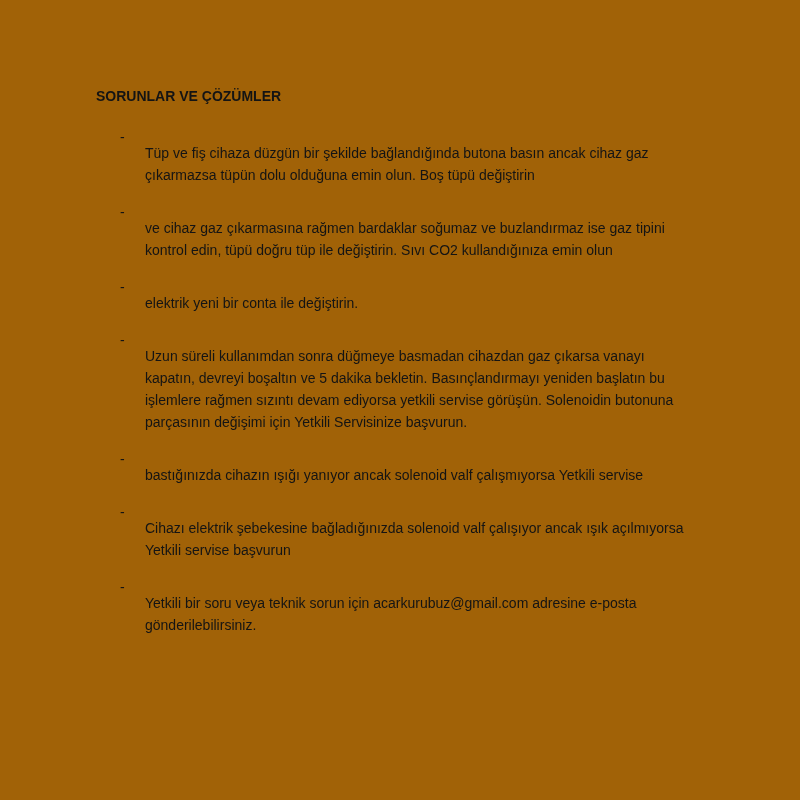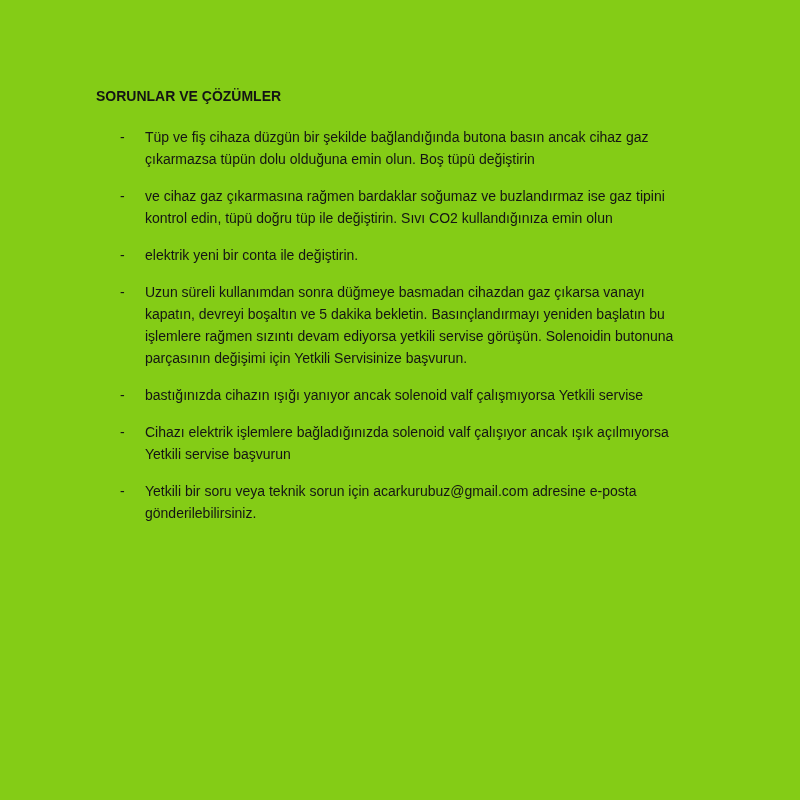--- a/index.html
+++ b/index.html
@@ -4,21 +4,21 @@
 <style>
   html, body {
     margin: 0;
     padding: 0;
     background: #ffffff;
   }
   .page {
     position: relative;
     width: 800px;
     height: 800px;
-    background: #84cc16;
+    background: #a16207;
     overflow: hidden;
     font-family: "Liberation Sans", sans-serif;
     color: #141414;
   }
   .content {
     padding: 85px 70px 0 96px;
   }
   .doc-title {
     font-size: 14px;
     font-weight: 700;
@@ -31,20 +31,21 @@
     margin: 0 0 15px 24px;
   }
   .bullet-dash {
     flex: 0 0 25px;
     width: 25px;
     font-size: 14px;
     line-height: 22px;
   }
   .bullet-lines {
     flex: 1 1 auto;
+    margin-top: 16px;
   }
   .text-line {
     font-size: 14px;
     line-height: 22px;
     white-space: pre;
   }
 </style>
 </head>
 <body>
 
@@ -89,21 +90,21 @@
     <div class="bullet-item">
       <span class="bullet-dash">-</span>
       <div class="bullet-lines">
         <div class="text-line">bastığınızda cihazın ışığı yanıyor ancak solenoid valf çalışmıyorsa Yetkili servise</div>
       </div>
     </div>
 
     <div class="bullet-item">
       <span class="bullet-dash">-</span>
       <div class="bullet-lines">
-        <div class="text-line">Cihazı elektrik işlemlere bağladığınızda solenoid valf çalışıyor ancak ışık açılmıyorsa</div>
+        <div class="text-line">Cihazı elektrik şebekesine bağladığınızda solenoid valf çalışıyor ancak ışık açılmıyorsa</div>
         <div class="text-line">Yetkili servise başvurun</div>
       </div>
     </div>
 
     <div class="bullet-item">
       <span class="bullet-dash">-</span>
       <div class="bullet-lines">
         <div class="text-line">Yetkili bir soru veya teknik sorun için acarkurubuz@gmail.com adresine e-posta</div>
         <div class="text-line">gönderilebilirsiniz.</div>
       </div>

